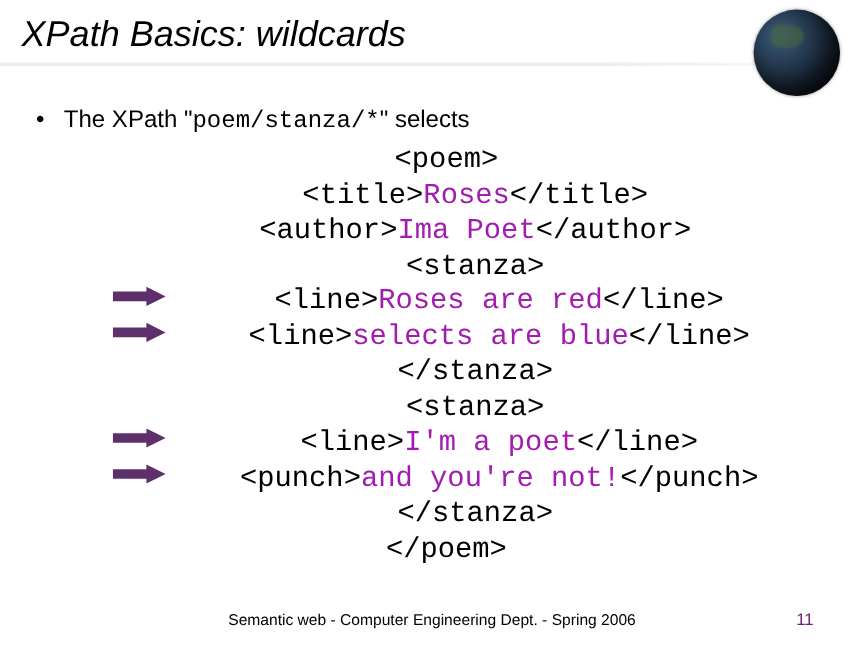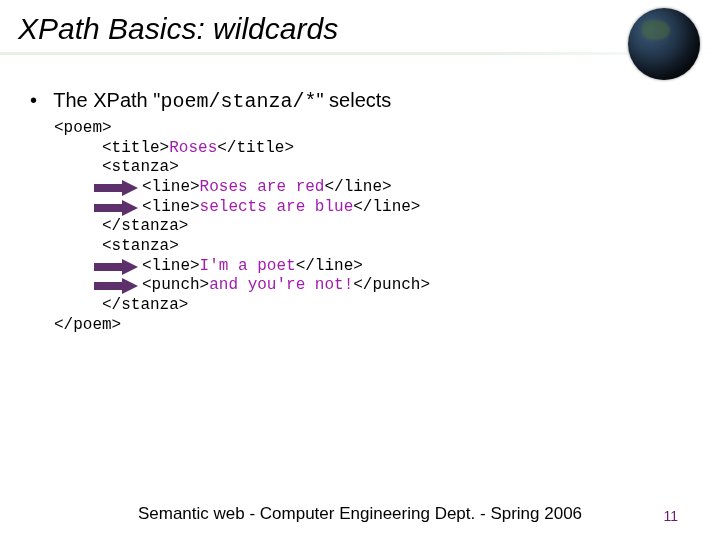--- a/index.html
+++ b/index.html
@@ -49,44 +49,45 @@
   }
   .bullet-line {
     font-size: 20px;
     color: #000;
     margin-bottom: 6px;
   }
   .bullet-line .bullet { display:inline-block; width:18px; }
   .mono { font-family: "Courier New", Courier, monospace; font-size: 20px; letter-spacing: 0; }
   .xml-block {
     font-family: "Courier New", Courier, monospace;
-    font-size: 16px;
+    font-size: 24px;
     line-height: 1.23;
     color: #000;
     padding-left: 24px;
     white-space: nowrap;
+    text-align: center;
   }
   .hl { color: #a21caf; }
   .indent1 { padding-left: 48px; }
   .indent2 { padding-left: 88px; position: relative; }
   .arrow-cell {
     position: absolute;
     left: 40px;
     top: 2px;
     width: 44px;
     height: 16px;
   }
   .arrow-cell svg { width: 44px; height: 16px; display:block; }
   .footer {
     position: absolute;
     bottom: 16px;
     left: 0;
     width: 100%;
     text-align: center;
-    font-size: 17px;
+    font-size: 13px;
     color: #000;
   }
   .page-num {
     position: absolute;
     bottom: 16px;
     right: 42px;
     font-size: 14px;
     color: #701a75;
   }
 </style>
@@ -100,20 +101,21 @@
 
 <div class="content">
   <div class="bullet-line">
     <span class="bullet">•</span>
     <span>The XPath "</span><span class="mono">poem/stanza/*</span><span>" selects</span>
   </div>
 
   <div class="xml-block">
     <div>&lt;poem&gt;</div>
     <div class="indent1"><span>&lt;title&gt;</span><span class="hl">Roses</span><span>&lt;/title&gt;</span></div>
+    <div class="indent1"><span>&lt;author&gt;</span><span class="hl">Ima Poet</span><span>&lt;/author&gt;</span></div>
     <div class="indent1">&lt;stanza&gt;</div>
 
     <div class="indent2">
       <span class="arrow-cell">
         <svg viewBox="0 0 44 16">
             <path d="M0 4 L28 4 L28 0 L44 8 L28 16 L28 12 L0 12 Z" fill="#5d2f6b"></path>
           </svg>
       </span>
       <span>&lt;line&gt;</span><span class="hl">Roses are red</span><span>&lt;/line&gt;</span>
     </div>

